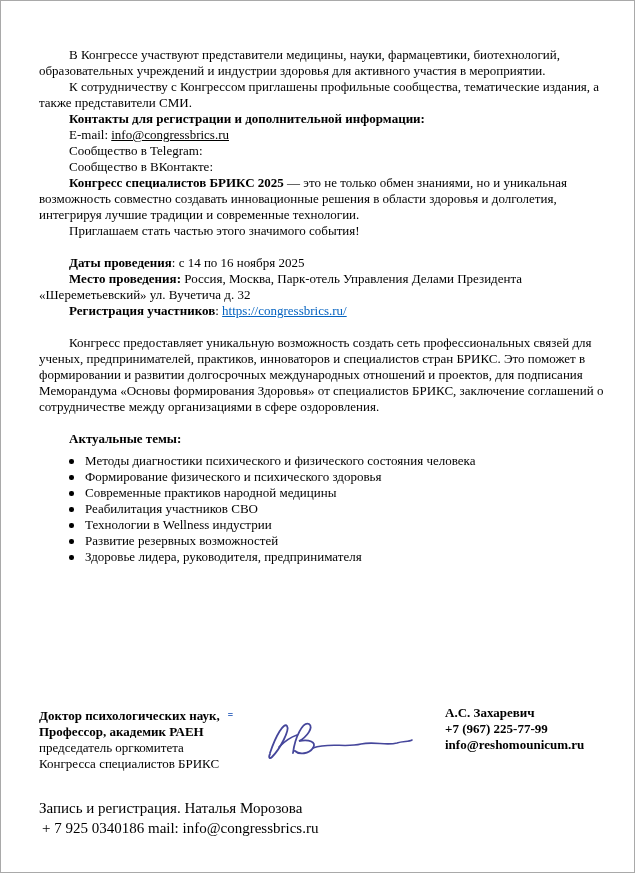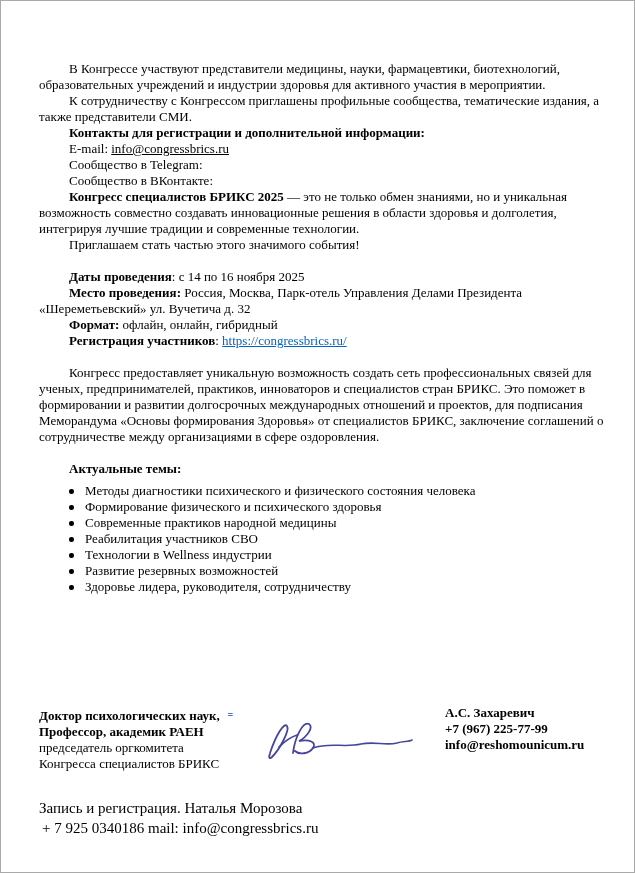--- a/index.html
+++ b/index.html
@@ -11,21 +11,21 @@
     position:relative;
     overflow:hidden;
   }
   .page{
     position:absolute;inset:0;
     border:1px solid #a9a9a9;
     background:#fff;
   }
   .doc-body{
     position:absolute;
-    left:38px;top:60px;
+    left:38px;top:46px;
     width:572px;
     font-size:13px;line-height:16px;
     text-align:left;
   }
   .para{ text-indent:30px; }
   .spacer{ height:16px; }
   .b{ font-weight:bold; }
   .u{ text-decoration:underline; }
   .link{ color:var(--link,#0563C1); text-decoration:underline; cursor:pointer; }
   ul.bullets{ margin:6px; padding:0; list-style:none; }
@@ -64,34 +64,33 @@
       <div class="para"><span>К сотрудничеству с Конгрессом приглашены профильные сообщества, тематические издания, а также представители СМИ.</span></div>
       <div class="para"><span class="b">Контакты для регистрации и дополнительной информации:</span></div>
       <div class="para"><span>E-mail: </span><span class="u">info@congressbrics.ru</span></div>
       <div class="para"><span>Сообщество в Telegram:</span></div>
       <div class="para"><span>Сообщество в ВКонтакте:</span></div>
       <div class="para"><span class="b">Конгресс специалистов БРИКС 2025</span><span> — это не только обмен знаниями, но и уникальная возможность совместно создавать инновационные решения в области здоровья и долголетия, интегрируя лучшие традиции и современные технологии.</span></div>
       <div class="para"><span>Приглашаем стать частью этого значимого события!</span></div>
       <div class="spacer"></div>
       <div class="para"><span class="b">Даты проведения</span><span>: с 14 по 16 ноября 2025</span></div>
       <div class="para"><span class="b">Место проведения:</span><span> Россия, Москва, Парк-отель Управления Делами Президента «Шереметьевский» ул. Вучетича д. 32</span></div>
-      <div class="para"><span class="b">Формат:</span><span> офлайн, онлайн, гибридный</span></div>
       <div class="para"><span class="b">Регистрация участников</span><span>: </span><span class="link">https://congressbrics.ru/</span></div>
       <div class="spacer"></div>
       <div class="para"><span>Конгресс предоставляет уникальную возможность создать сеть профессиональных связей для ученых, предпринимателей, практиков, инноваторов и специалистов стран БРИКС. Это поможет в формировании и развитии долгосрочных международных отношений и проектов, для подписания Меморандума «Основы формирования Здоровья» от специалистов БРИКС, заключение соглашений о сотрудничестве между организациями в сфере оздоровления.</span></div>
       <div class="spacer"></div>
       <div class="para"><span class="b">Актуальные темы:</span></div>
       <ul class="bullets">
         <li>Методы диагностики психического и физического состояния человека</li>
         <li>Формирование физического и психического здоровья</li>
         <li>Современные практиков народной медицины</li>
         <li>Реабилитация участников СВО</li>
         <li>Технологии в Wellness индустрии</li>
         <li>Развитие резервных возможностей</li>
-        <li>Здоровье лидера, руководителя, сотрудничеству</li>
+        <li>Здоровье лидера, руководителя, предпринимателя</li>
       </ul>
     </div>
 
   <div class="sig-block">
     <div class="sig-left">
       <div>
         <span class="b">Доктор психологических наук,</span><span class="rev-mark">=</span>
       </div>
       <div class="b">Профессор, академик РАЕН</div>
       <div>председатель оргкомитета</div>

